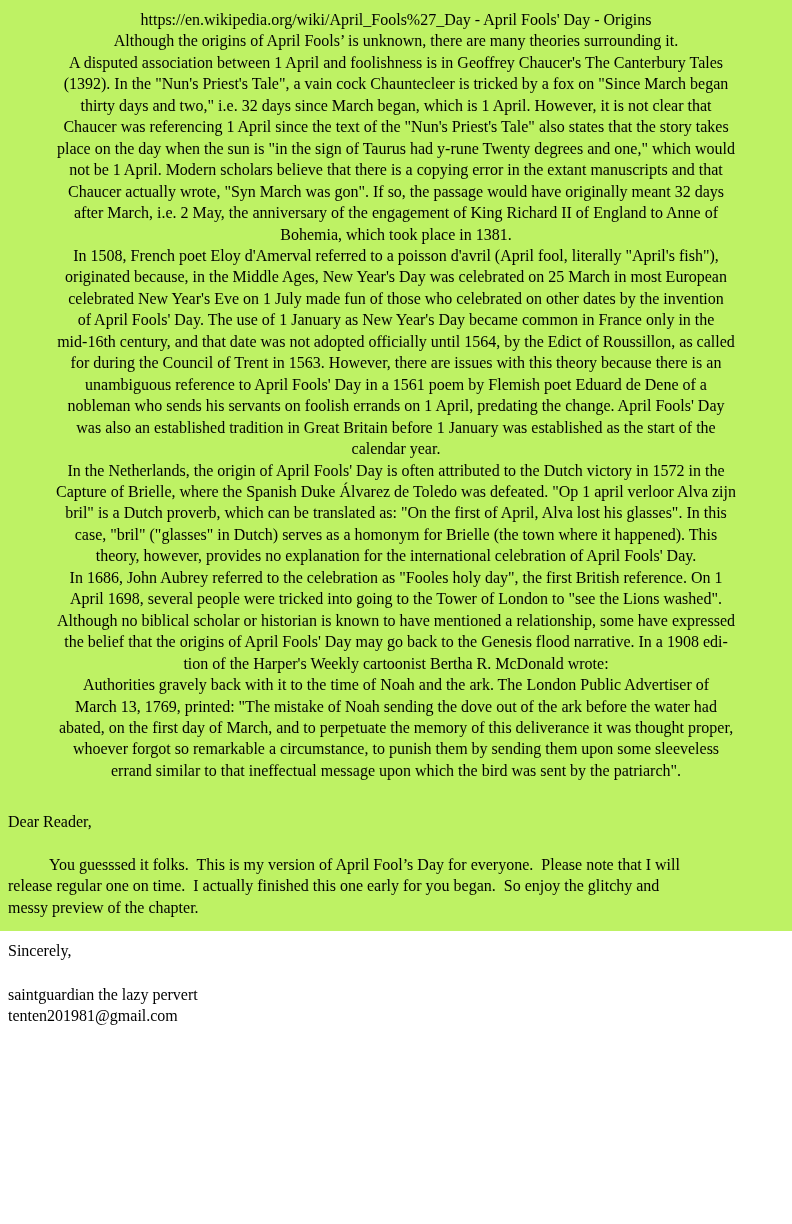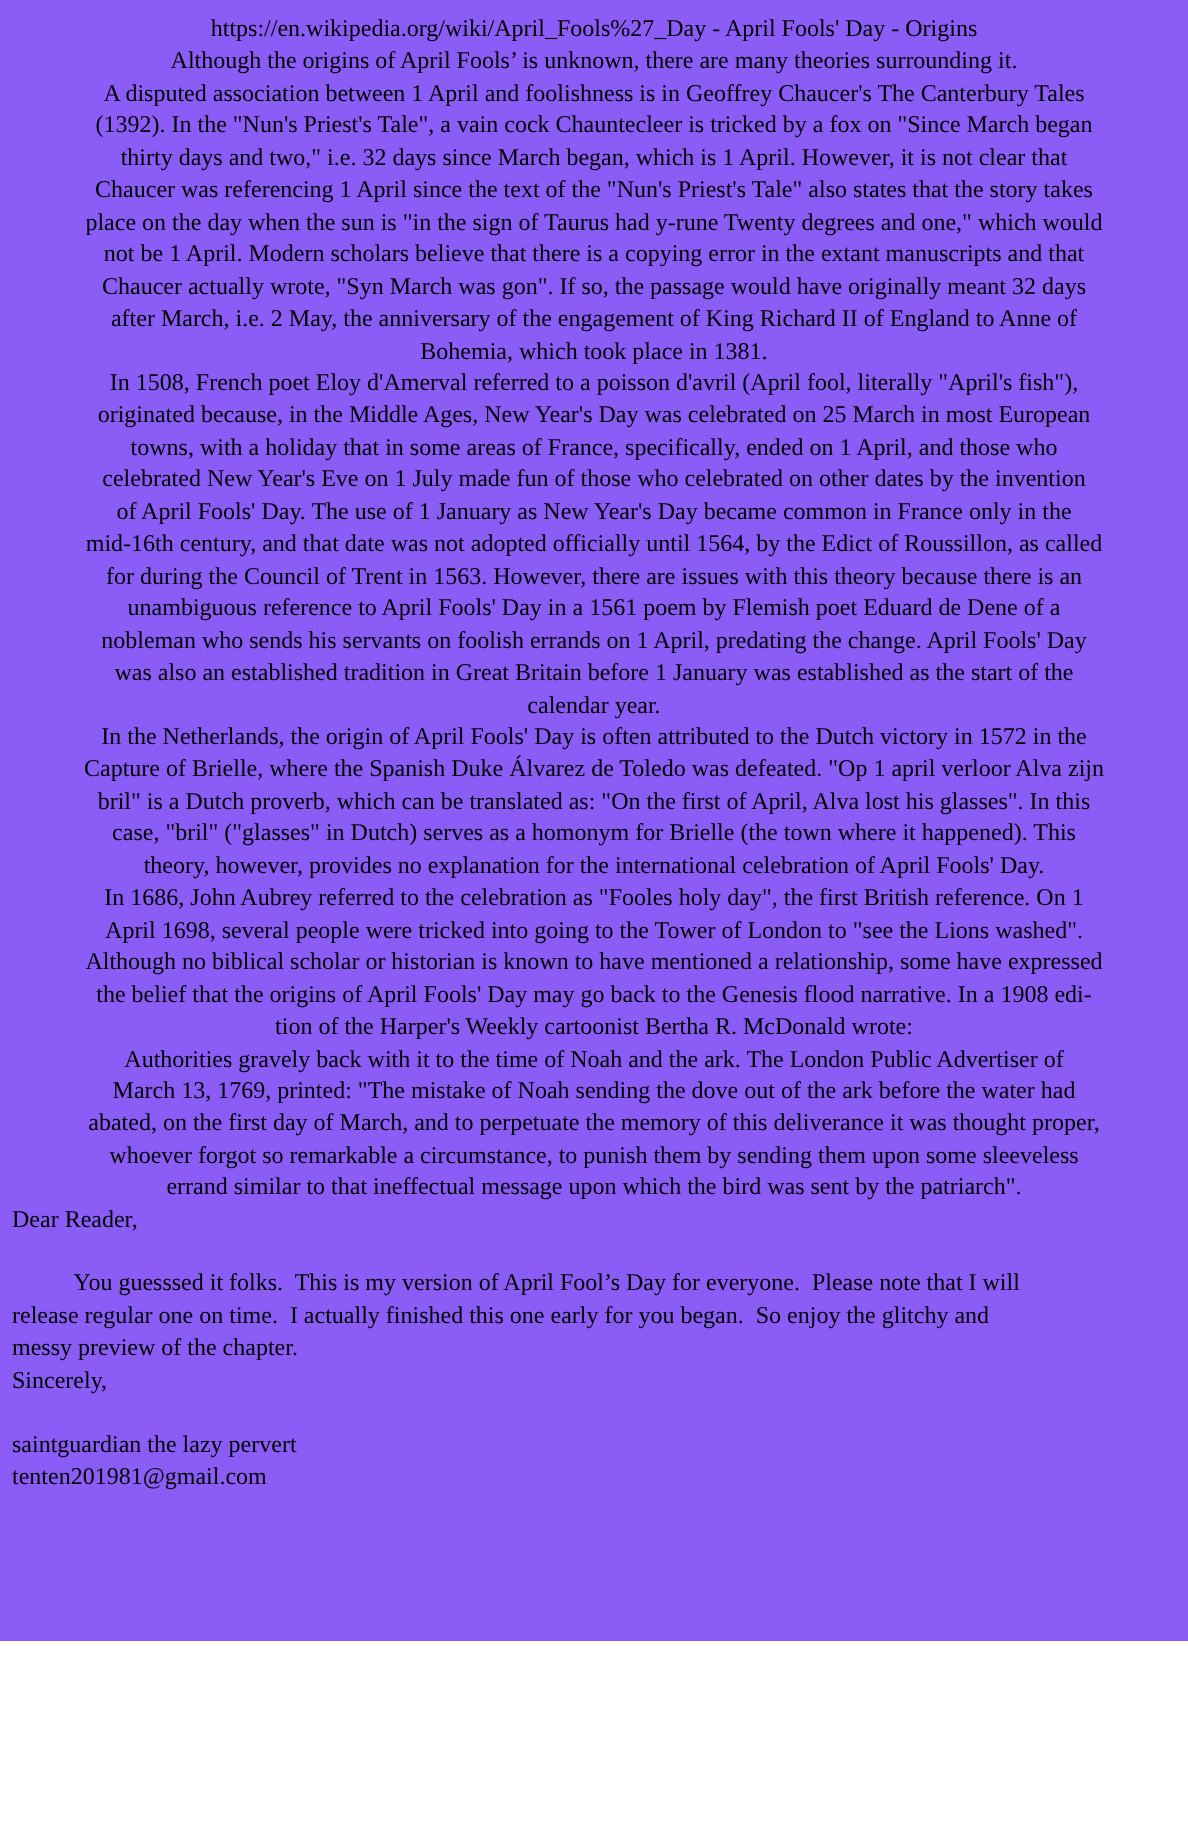--- a/index.html
+++ b/index.html
@@ -5,40 +5,40 @@
   * { margin: 0; padding: 0; box-sizing: border-box; }
   html, body { background: #ffffff; }
   body {
     width: 792px;
     height: 1224px;
     overflow: hidden;
     font-family: "Liberation Serif", "DejaVu Serif", serif;
   }
   .page {
     width: 792px;
-    height: 1094px;
+    height: 931px;
     padding: 9px 8px;
-    background: #8b5cf6;
+    background: #bef264;
     color: #000000;
     font-size: 16px;
     line-height: 21.45px;
   }
   .wiki-block .line {
     text-align: center;
     white-space: pre;
   }
   .letter .line,
   .letter-line {
     text-align: left;
     white-space: pre-wrap;
   }
-  .salutation { }
+  .salutation { margin-top: 30px; }
   .letter-body { margin-top: 21px; }
   .letter-body .line:first-child { text-indent: 41px; }
-  .closing { }
+  .closing { margin-top: 22px; }
   .signature { margin-top: 22px; }
 </style>
 </head>
 <body>
 
 <div class="page">
 
   <div class="wiki-block">
       <div class="line">https://en.wikipedia.org/wiki/April_Fools%27_Day - April Fools' Day - Origins</div>
       <div class="line">Although the origins of April Fools’ is unknown, there are many theories surrounding it.</div>
@@ -46,21 +46,20 @@
       <div class="line">(1392). In the "Nun's Priest's Tale", a vain cock Chauntecleer is tricked by a fox on "Since March began</div>
       <div class="line">thirty days and two," i.e. 32 days since March began, which is 1 April. However, it is not clear that</div>
       <div class="line">Chaucer was referencing 1 April since the text of the "Nun's Priest's Tale" also states that the story takes</div>
       <div class="line">place on the day when the sun is "in the sign of Taurus had y-rune Twenty degrees and one," which would</div>
       <div class="line">not be 1 April. Modern scholars believe that there is a copying error in the extant manuscripts and that</div>
       <div class="line">Chaucer actually wrote, "Syn March was gon". If so, the passage would have originally meant 32 days</div>
       <div class="line">after March, i.e. 2 May, the anniversary of the engagement of King Richard II of England to Anne of</div>
       <div class="line">Bohemia, which took place in 1381.</div>
       <div class="line">In 1508, French poet Eloy d'Amerval referred to a poisson d'avril (April fool, literally "April's fish"),</div>
       <div class="line">originated because, in the Middle Ages, New Year's Day was celebrated on 25 March in most European</div>
-      <div class="line">towns, with a holiday that in some areas of France, specifically, ended on 1 April, and those who</div>
       <div class="line">celebrated New Year's Eve on 1 July made fun of those who celebrated on other dates by the invention</div>
       <div class="line">of April Fools' Day. The use of 1 January as New Year's Day became common in France only in the</div>
       <div class="line">mid-16th century, and that date was not adopted officially until 1564, by the Edict of Roussillon, as called</div>
       <div class="line">for during the Council of Trent in 1563. However, there are issues with this theory because there is an</div>
       <div class="line">unambiguous reference to April Fools' Day in a 1561 poem by Flemish poet Eduard de Dene of a</div>
       <div class="line">nobleman who sends his servants on foolish errands on 1 April, predating the change. April Fools' Day</div>
       <div class="line">was also an established tradition in Great Britain before 1 January was established as the start of the</div>
       <div class="line">calendar year.</div>
       <div class="line">In the Netherlands, the origin of April Fools' Day is often attributed to the Dutch victory in 1572 in the</div>
       <div class="line">Capture of Brielle, where the Spanish Duke Álvarez de Toledo was defeated. "Op 1 april verloor Alva zijn</div>

